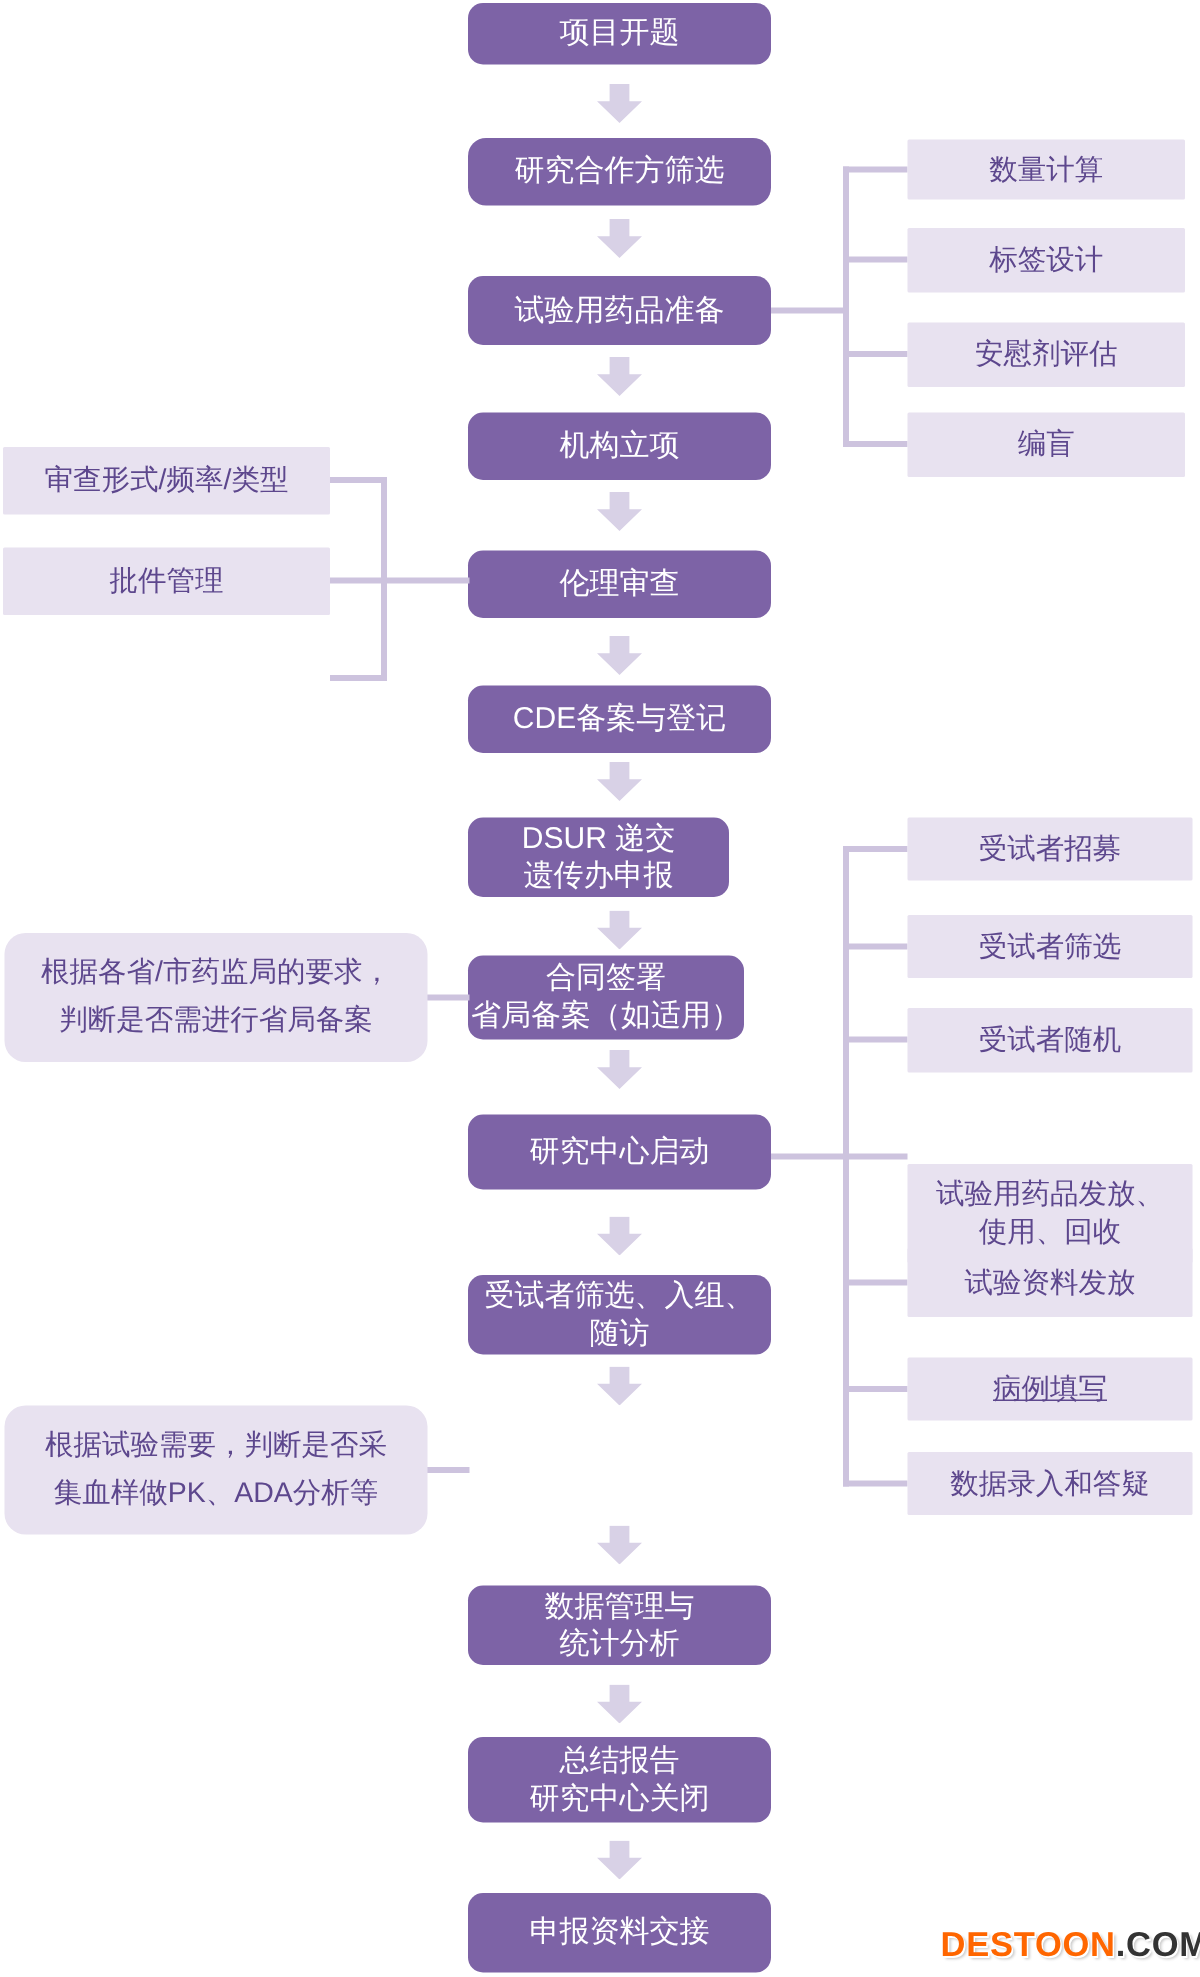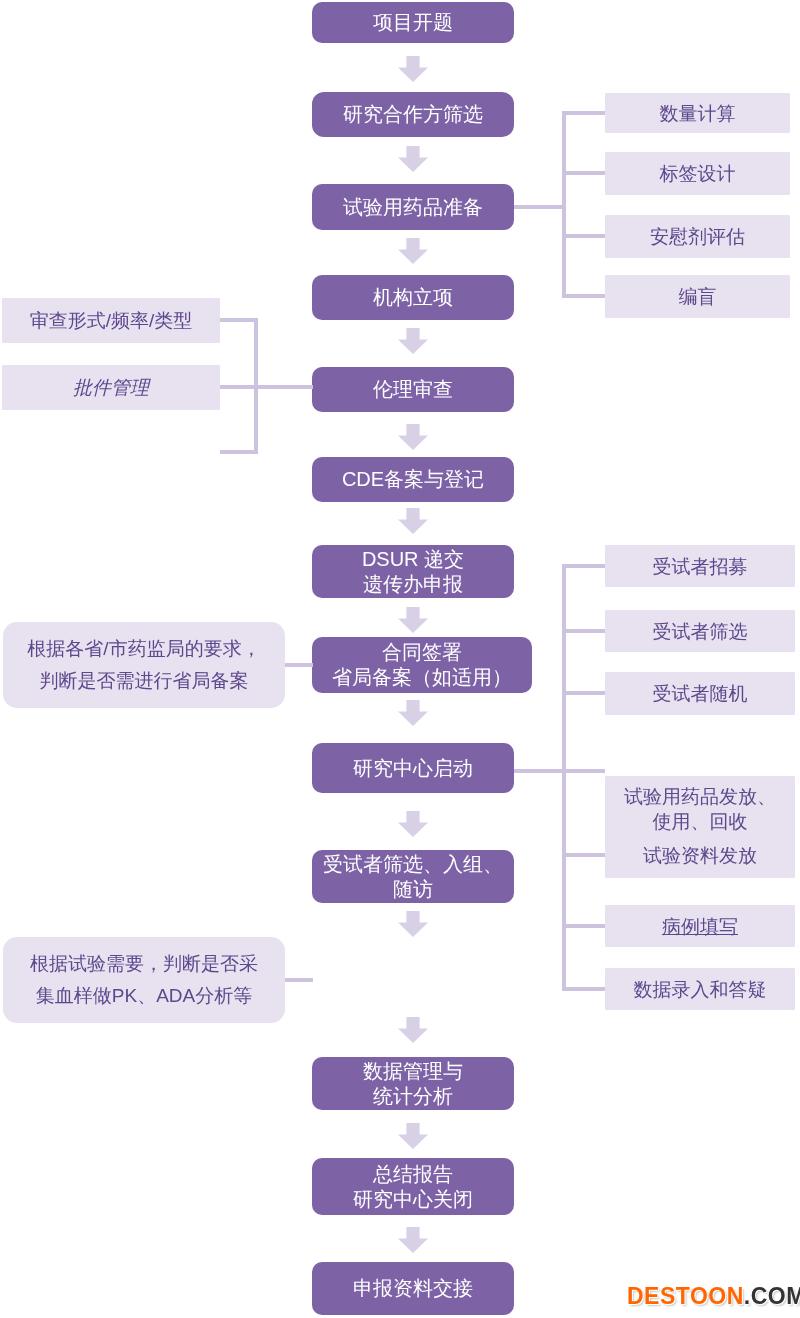--- a/index.html
+++ b/index.html
@@ -57,23 +57,23 @@
 <body>
 
 <div class="canvas">
 
   <div class="node main" style="left:312px;top:2px;width:202px;height:41px;">项目开题</div>
   <div class="node main" style="left:312px;top:92px;width:202px;height:45px;border-radius:12px;">研究合作方筛选</div>
   <div class="node main" style="left:312px;top:184px;width:202px;height:46px;">试验用药品准备</div>
   <div class="node main" style="left:312px;top:275px;width:202px;height:45px;">机构立项</div>
   <div class="node main" style="left:312px;top:367px;width:202px;height:45px;">伦理审查</div>
   <div class="node main" style="left:312px;top:457px;width:202px;height:45px;">CDE备案与登记</div>
-  <div class="node main" style="left:312px;top:545px;width:202px;height:53px;">DSUR 递交
+  <div class="node main" style="left:312px;top:545px;width:174px;height:53px;">DSUR 递交
 遗传办申报</div>
-  <div class="node main" style="left:312px;top:637px;width:220px;height:56px;">合同签署
+  <div class="node main" style="left:312px;top:637px;width:184px;height:56px;">合同签署
 省局备案（如适用）</div>
   <div class="node main" style="left:312px;top:743px;width:202px;height:50px;">研究中心启动</div>
   <div class="node main" style="left:312px;top:850px;width:202px;height:53px;">受试者筛选、入组、
 随访</div>
   <div class="node main" style="left:312px;top:1057px;width:202px;height:53px;">数据管理与
 统计分析</div>
   <div class="node main" style="left:312px;top:1158px;width:202px;height:57px;">总结报告
 研究中心关闭</div>
   <div class="node main" style="left:312px;top:1262px;width:202px;height:53px;">申报资料交接</div>
 
@@ -102,21 +102,21 @@
   <div class="node branch" style="left:605px;top:152px;width:185px;height:43px;">标签设计</div>
   <div class="node branch" style="left:605px;top:215px;width:185px;height:43px;">安慰剂评估</div>
   <div class="node branch" style="left:605px;top:275px;width:185px;height:43px;">编盲</div>
 
   <div class="line" style="left:220px;top:318px;width:38px;height:4px;"></div>
   <div class="line" style="left:220px;top:385px;width:93px;height:4px;"></div>
   <div class="line" style="left:220px;top:450px;width:38px;height:4px;"></div>
   <div class="line" style="left:254px;top:318px;width:4px;height:136px;"></div>
 
   <div class="node branch" style="left:2px;top:298px;width:218px;height:45px;">审查形式/频率/类型</div>
-  <div class="node branch" style="left:2px;top:365px;width:218px;height:45px;font-style:italic;">批件管理</div>
+  <div class="node branch" style="left:2px;top:365px;width:218px;height:45px;">批件管理</div>
 
   <div class="line" style="left:284px;top:663px;width:29px;height:4px;"></div>
   <div class="node annotation" style="left:3px;top:622px;width:282px;height:86px;">根据各省/市药监局的要求，
 判断是否需进行省局备案</div>
 
   <div class="line" style="left:514px;top:769px;width:91px;height:4px;"></div>
   <div class="line" style="left:562px;top:564px;width:4px;height:427px;"></div>
   <div class="line" style="left:562px;top:564px;width:43px;height:4px;"></div>
   <div class="line" style="left:562px;top:629px;width:43px;height:4px;"></div>
   <div class="line" style="left:562px;top:691px;width:43px;height:4px;"></div>

